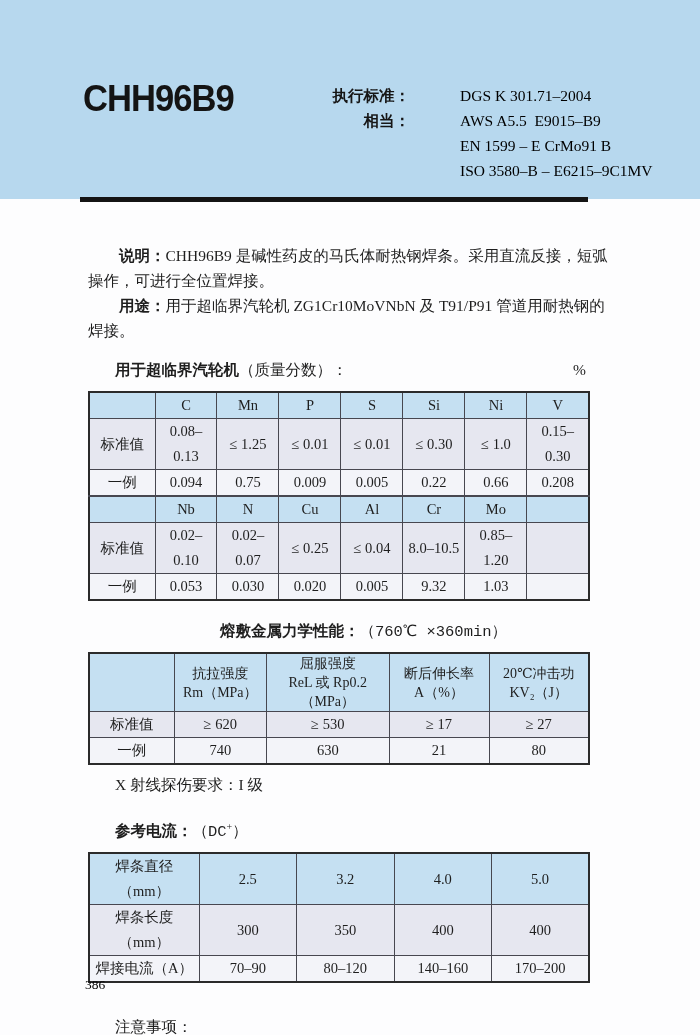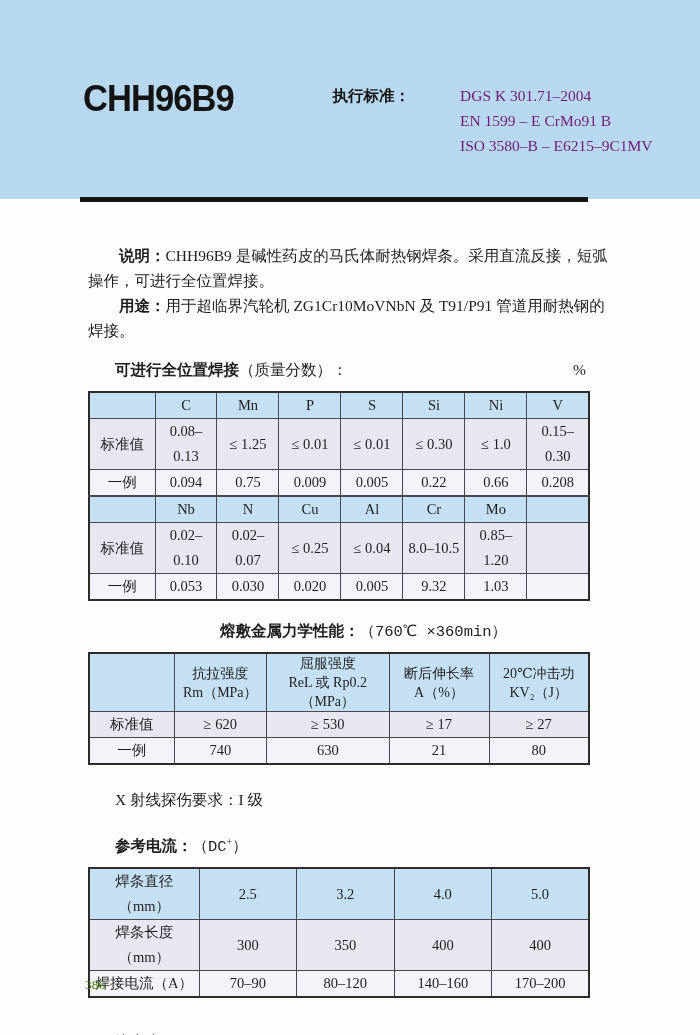--- a/index.html
+++ b/index.html
@@ -30,21 +30,21 @@
     color: #141414;
     transform: scaleX(0.96);
     transform-origin: left;
   }
   .standards {
     position: absolute; left: 318px; top: 83px;
     font-size: 15.5px; line-height: 25px;
   }
   .standards .std-row { display: flex; gap: 45px; }
   .std-label { width: 92px; text-align: right; font-weight: bold; color: #161616; }
-  .std-value { padding-left: 5px; white-space: pre; color: #701a75; }
+  .std-value { padding-left: 5px; white-space: pre; color: #000000; }
   
   .rule {
     position: absolute; left: 80px; top: 197px;
     width: 508px; height: 5px;
     background: #141414;
   }
   
   .content {
     position: absolute; left: 88px; top: 243px;
     width: 524px;
@@ -82,63 +82,67 @@
     overflow: hidden;
   }
   tr.head td { background: #c5e0f2; }
   tr.std  td { background: #e6e7f0; }
   tr.ex   td { background: #f3f4f9; }
   table.mech td { font-size: 14px; }
   table.mech tr.head td { height: 42px; line-height: 19px; }
   table.mech tr.std td, table.mech tr.ex td { height: 23px; font-size: 14.5px; }
   table.chem tr:nth-child(4) td { border-top-width: 2px; }
   table.cur td { height: 25px; }
-  .xray-line { margin-top: 22px; padding-left: 27px; }
+  .xray-line { margin-top: 7px; padding-left: 27px; }
   
   .notes { margin-top: 31px; padding-left: 27px; }
   .notes-title { font-weight: normal; }
   .notes-item { margin: 0; }
   
   .page-number {
     position: absolute; left: 85px; top: 977px;
-    font-size: 13.5px; color: #4d7c0f;
+    font-size: 13.5px; color: #000000;
   }
 </style>
 </head>
 <body>
 
 <div class="page">
 
   <div class="band">
     <div class="product-title">CHH96B9</div>
     <div class="standards">
       <div class="std-row">
         <span class="std-label">执行标准：</span>
         <span class="std-value">DGS K 301.71–2004</span>
+      </div>
+      <div class="std-row">
+        <span class="std-label">相当：</span>
+        <span class="std-value">AWS A5.5  E9015–B9</span>
       </div>
       <div class="std-row">
         <span class="std-label"></span>
         <span class="std-value">EN 1599 – E CrMo91 B</span>
       </div>
       <div class="std-row">
         <span class="std-label"></span>
         <span class="std-value">ISO 3580–B – E6215–9C1MV</span>
       </div>
     </div>
   </div>
 
   <div class="rule"></div>
 
   <div class="content">
 
     <p class="para"><span class="plabel">说明：</span><span>CHH96B9 是碱性药皮的马氏体耐热钢焊条。采用直流反接，短弧操作，可进行全位置焊接。</span></p>
     <p class="para"><span class="plabel">用途：</span><span>用于超临界汽轮机 ZG1Cr10MoVNbN 及 T91/P91 管道用耐热钢的焊接。</span></p>
 
     <div class="section-title chem-title">
-      <span><span class="st-label">可进行全位置焊接</span><span class="st-suffix">（质量分数）：</span></span>
+      <span><span class="st-label">用于超临界汽轮机</span><span class="st-suffix">（质量分数）：</span></span>
       <span class="st-unit">%</span>
     </div>
     <table class="sheet chem">
       <colgroup>
         <col style="width:13.2%">
           <col style="width:12.4%">
           <col style="width:12.4%">
           <col style="width:12.4%">
         <col style="width:12.4%">
           <col style="width:12.4%">

